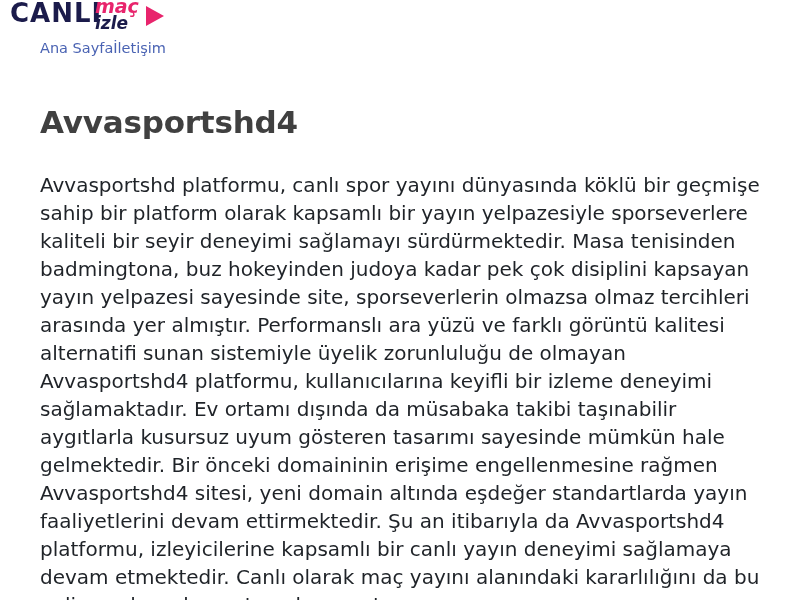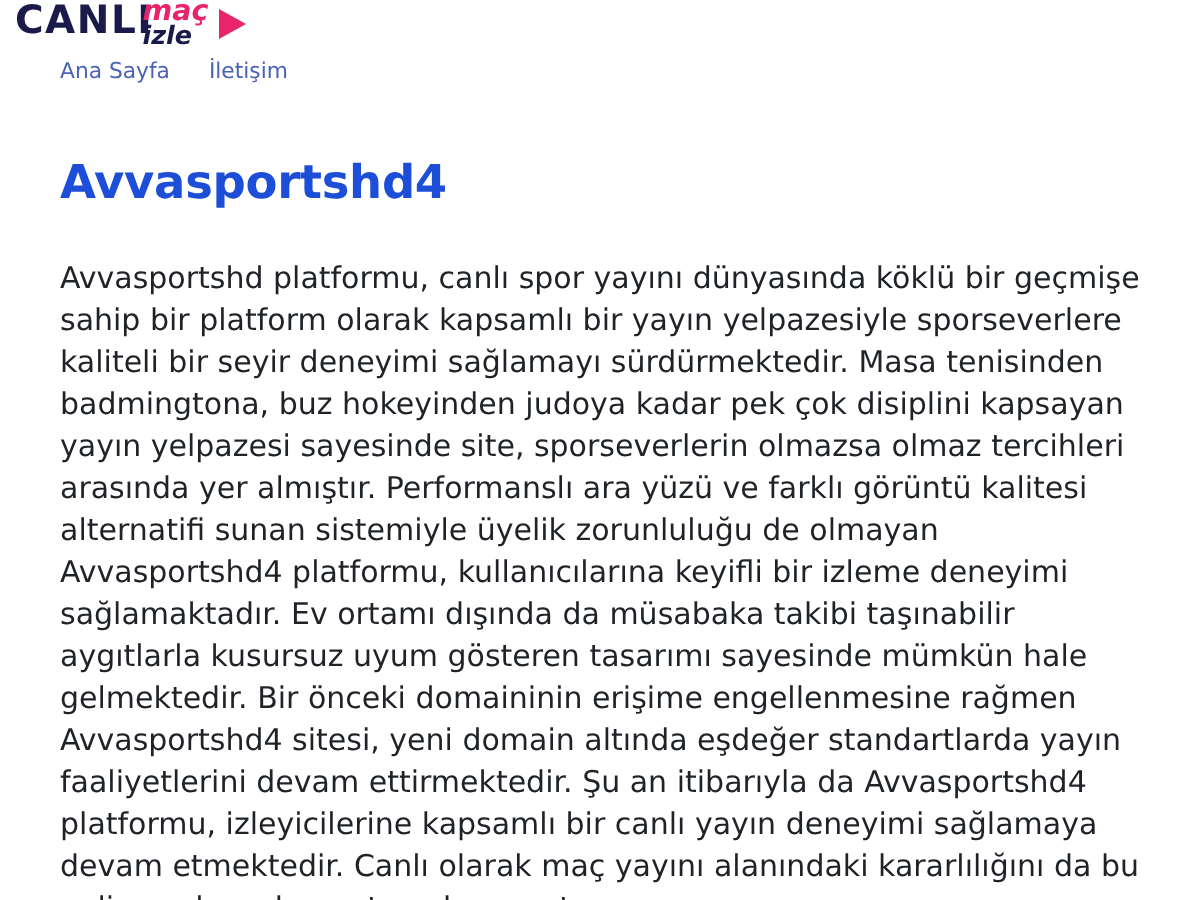--- a/index.html
+++ b/index.html
@@ -31,39 +31,38 @@
     top: -6px;
     width: 200px;
     height: 44px;
     display: block;
   }
   .nav {
     position: absolute;
     left: 40px;
     top: 40px;
     display: flex;
-    gap: 26px;
   }
   .nav a {
     color: #4a63b3;
     font-size: 14.5px;
     text-decoration: none;
     font-family: "DejaVu Sans", "Liberation Sans", sans-serif;
   }
 
   
   .content {
     padding: 0 40px;
     width: 800px;
   }
   h1.title {
     font-size: 31px;
     line-height: 1.2;
     font-weight: bold;
-    color: #1d4ed8;
+    color: #404040;
     margin: 36px 0 0 0;
     letter-spacing: -0.2px;
   }
   p.body-text {
     font-size: 20px;
     line-height: 28px;
     color: #1f2328;
     margin: 30px 0 0 0;
     text-align: left;
   }

